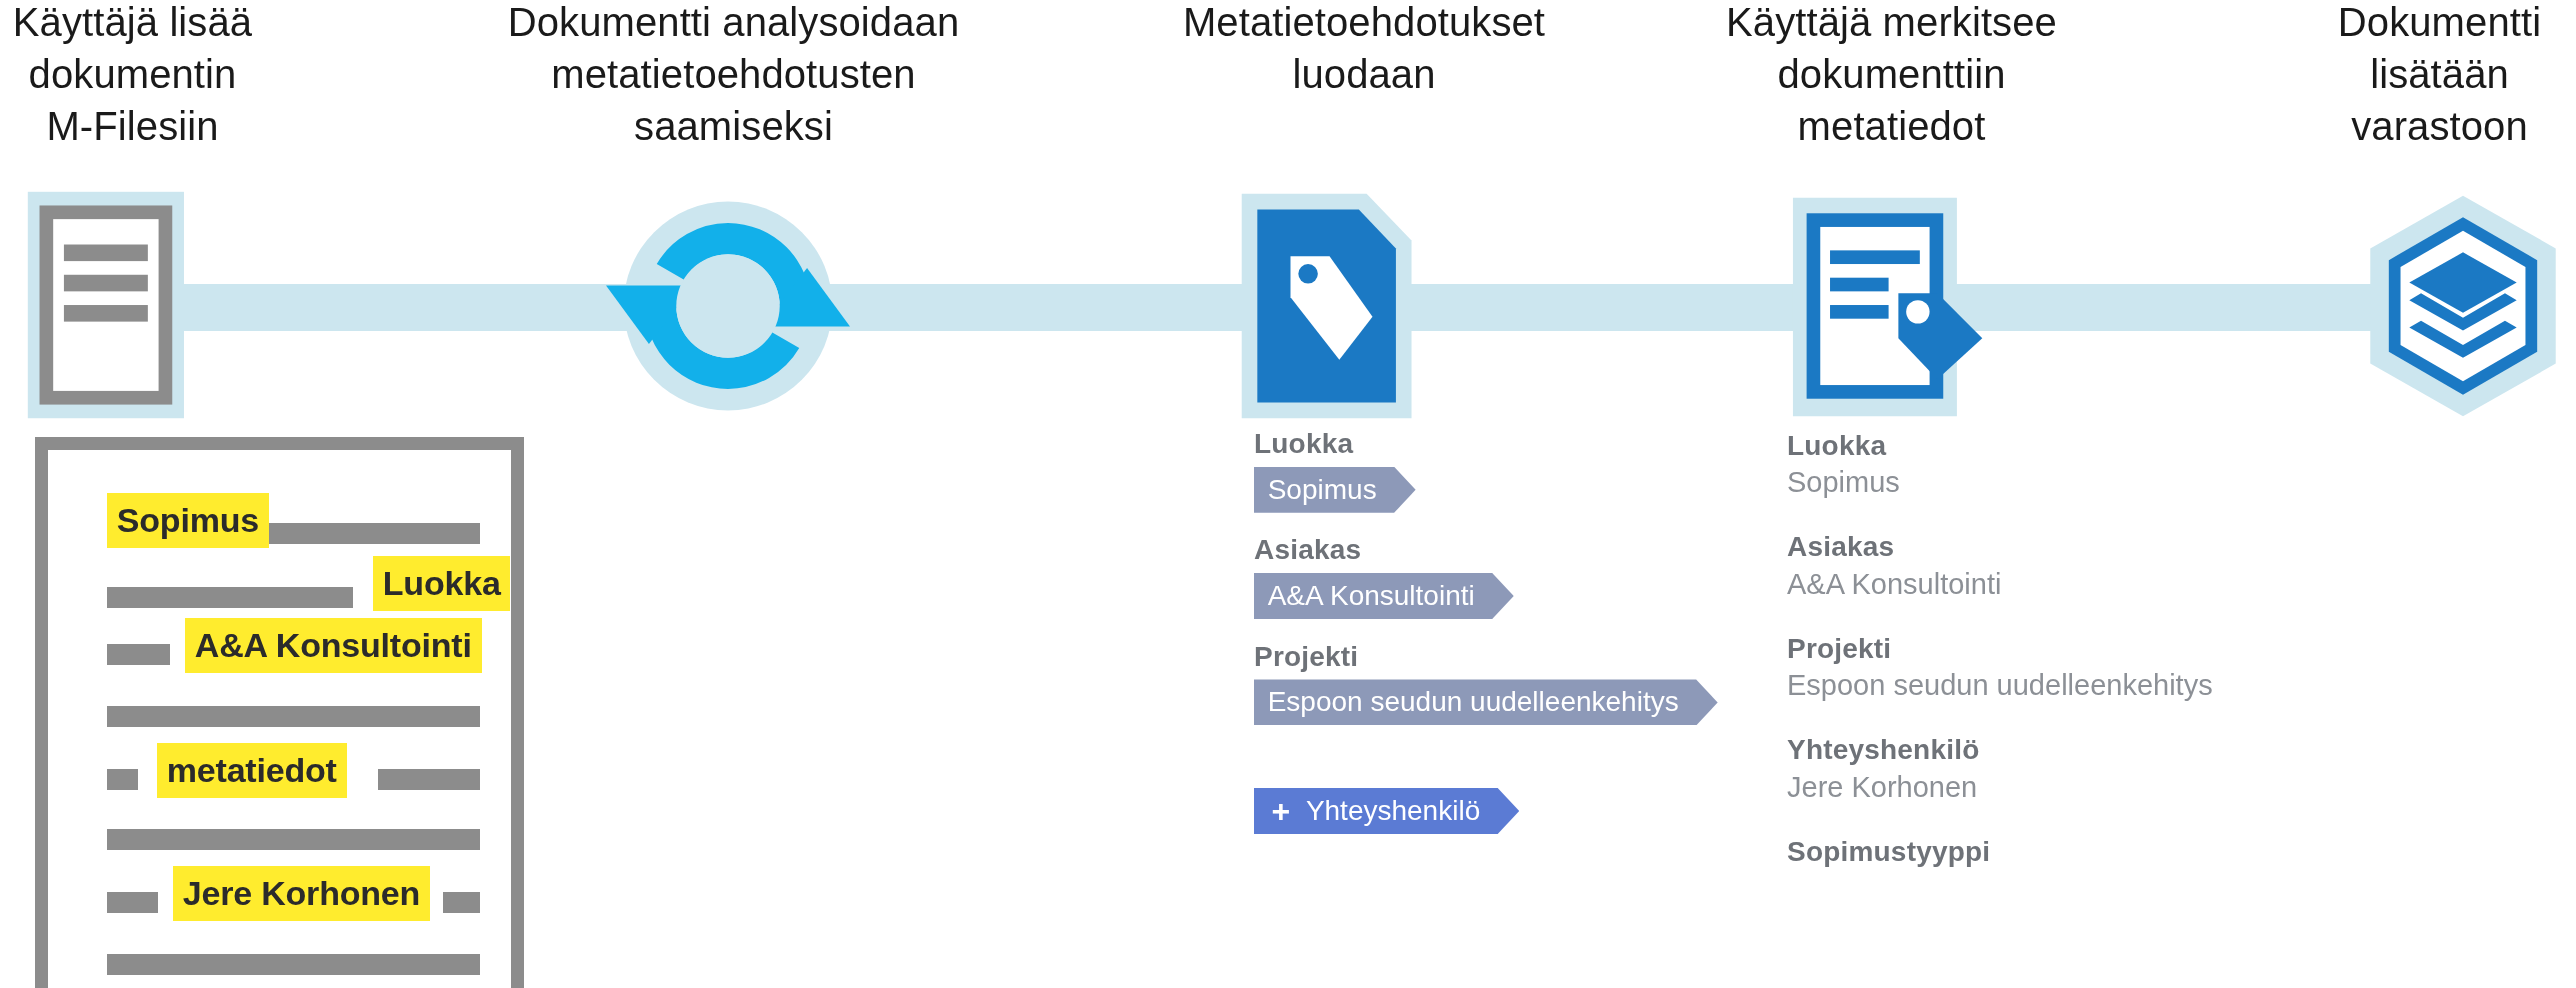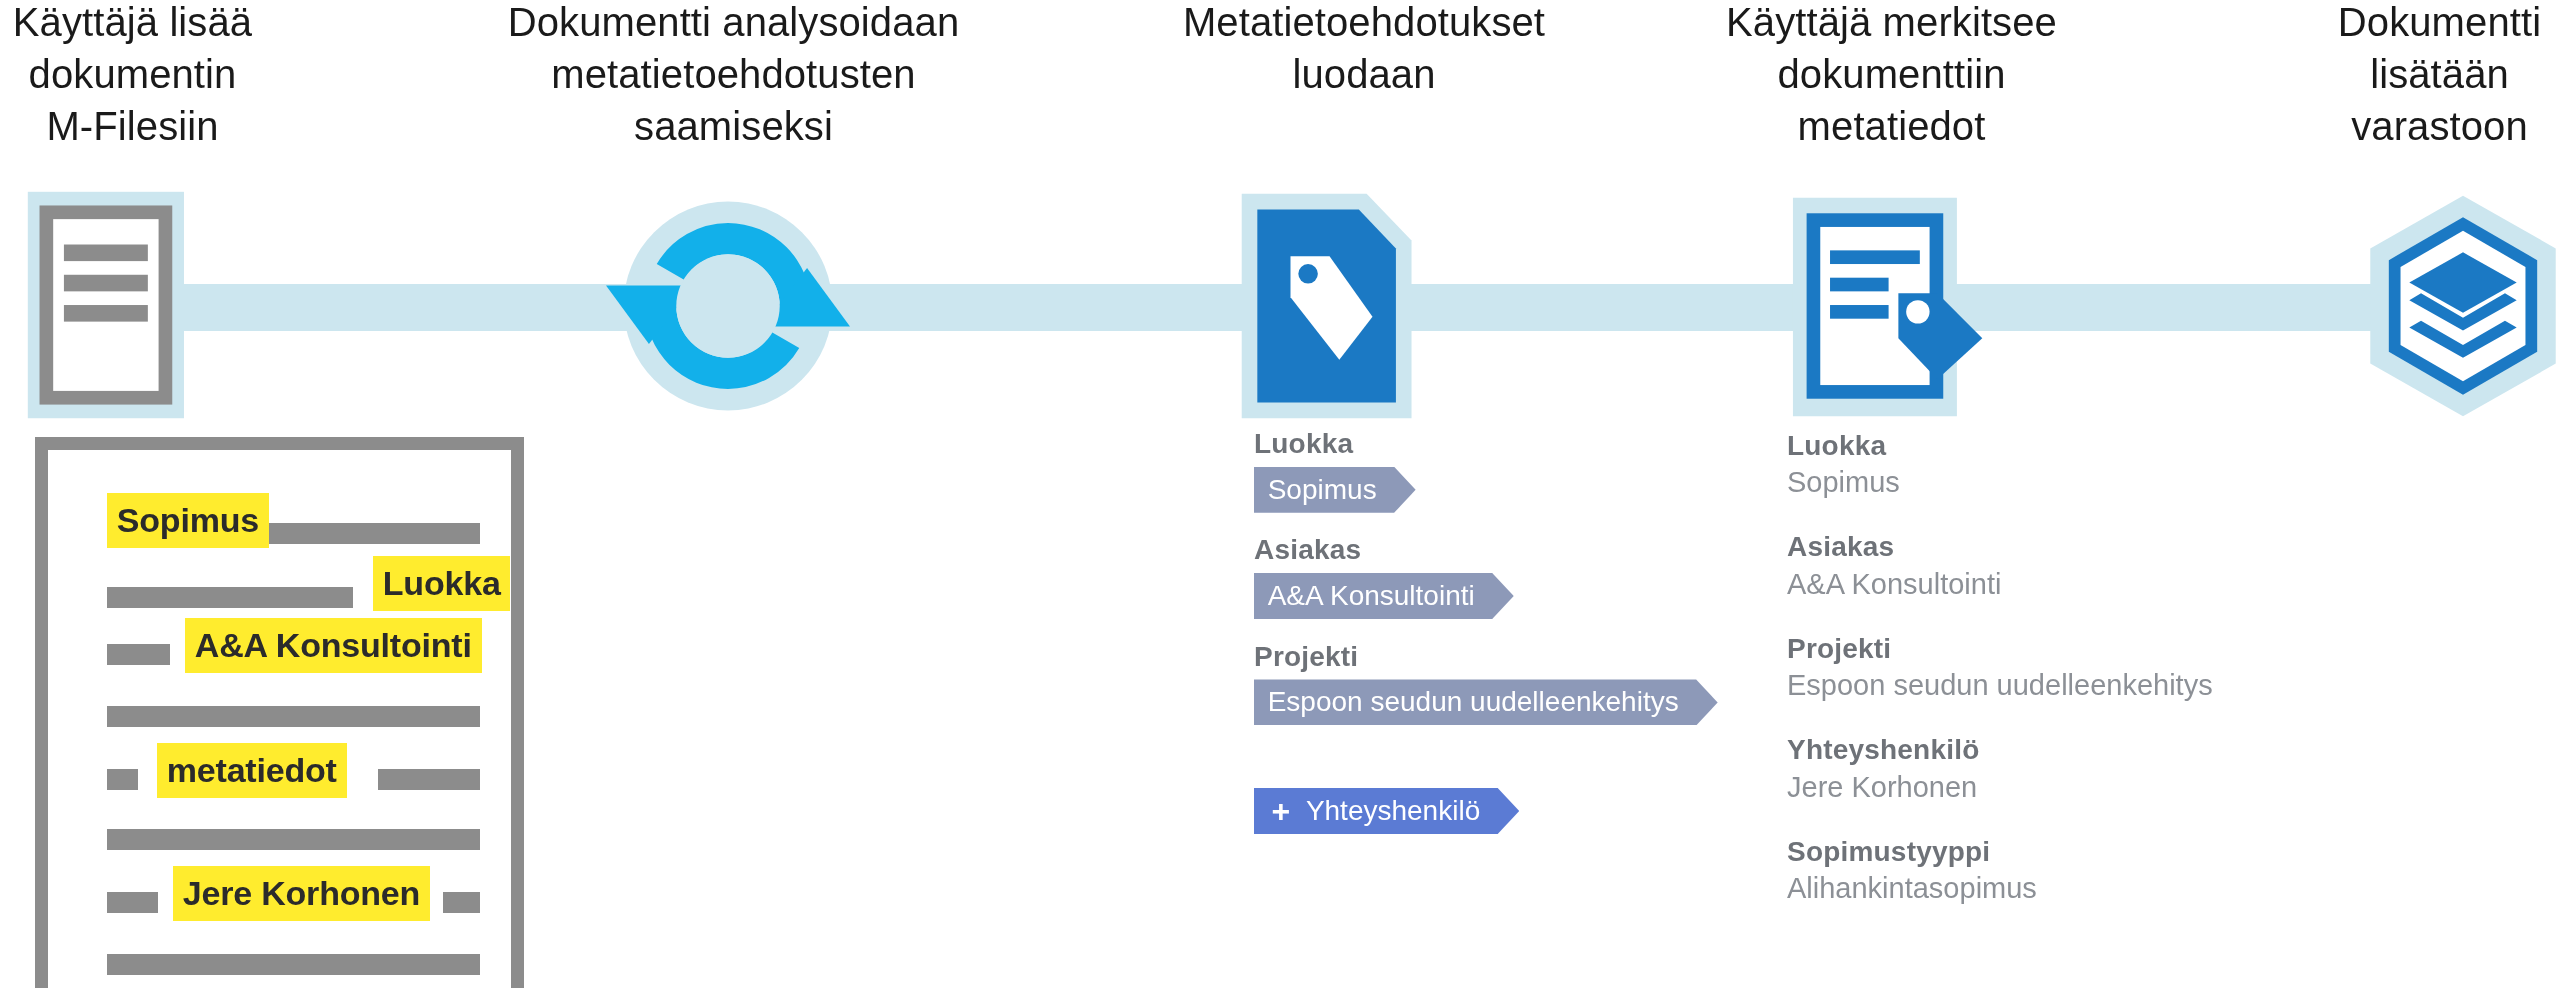--- a/index.html
+++ b/index.html
@@ -289,18 +289,17 @@
       <div class="meta-val">Espoon seudun uudelleenkehitys</div>
     </div>
 
     <div class="meta-group">
       <div class="meta-key">Yhteyshenkilö</div>
       <div class="meta-val">Jere Korhonen</div>
     </div>
 
     <div class="meta-group">
       <div class="meta-key">Sopimustyyppi</div>
-      <div class="meta-val">Alihankintasopimus</div>
     </div>
   </div>
 
 </div>
 
 
 </body></html>

